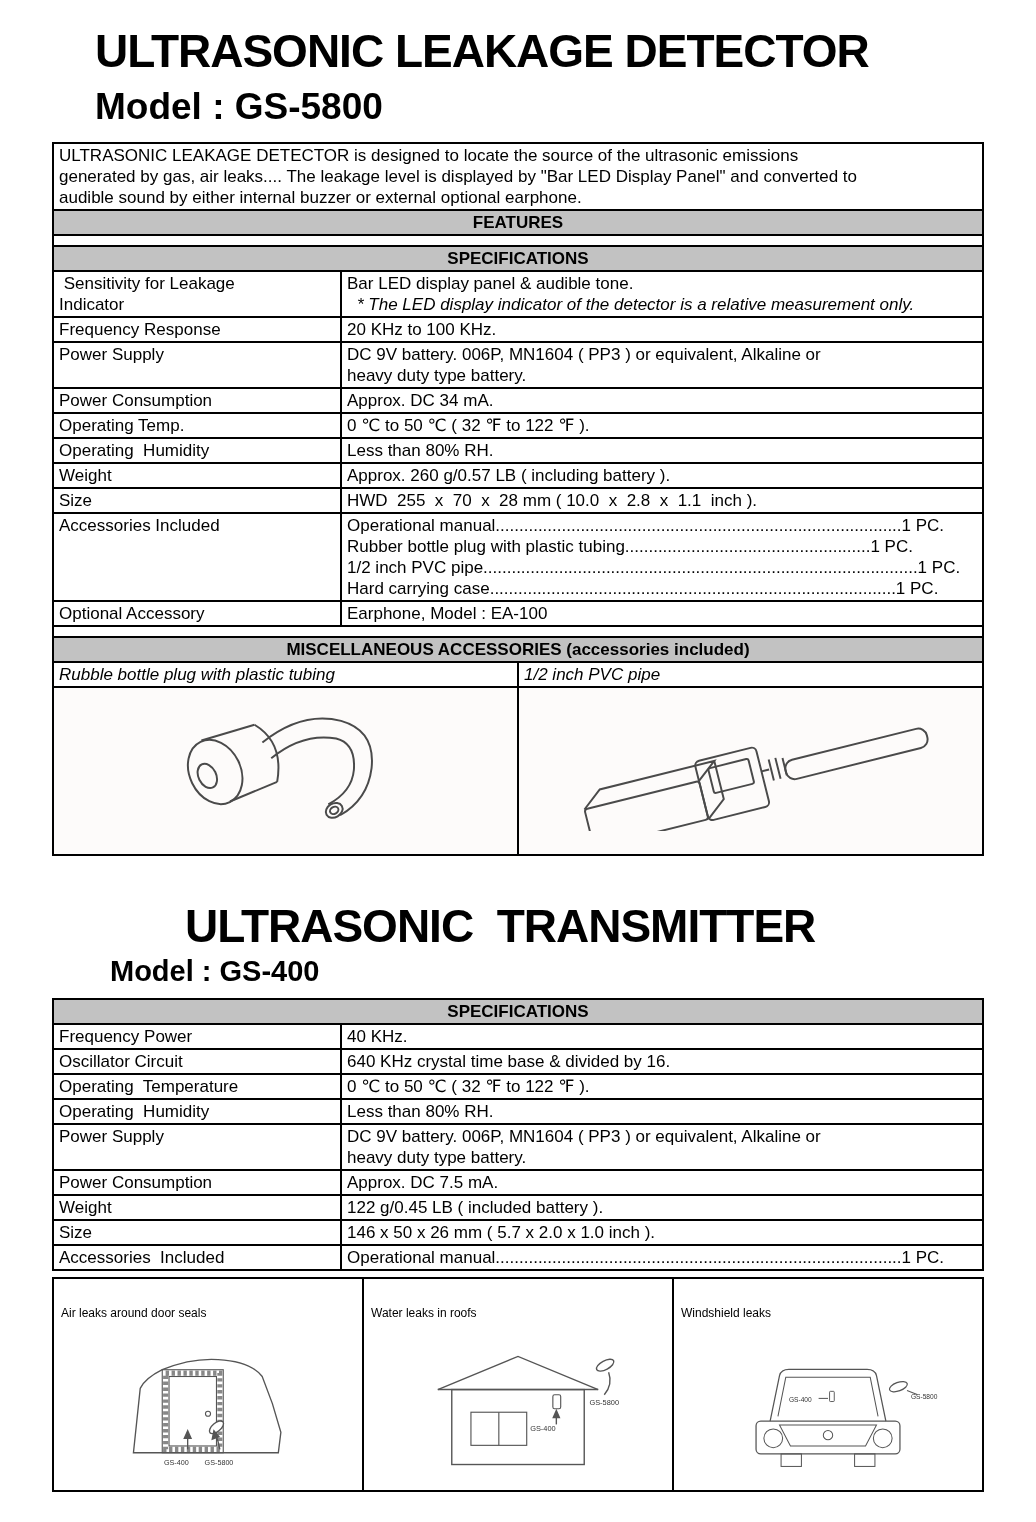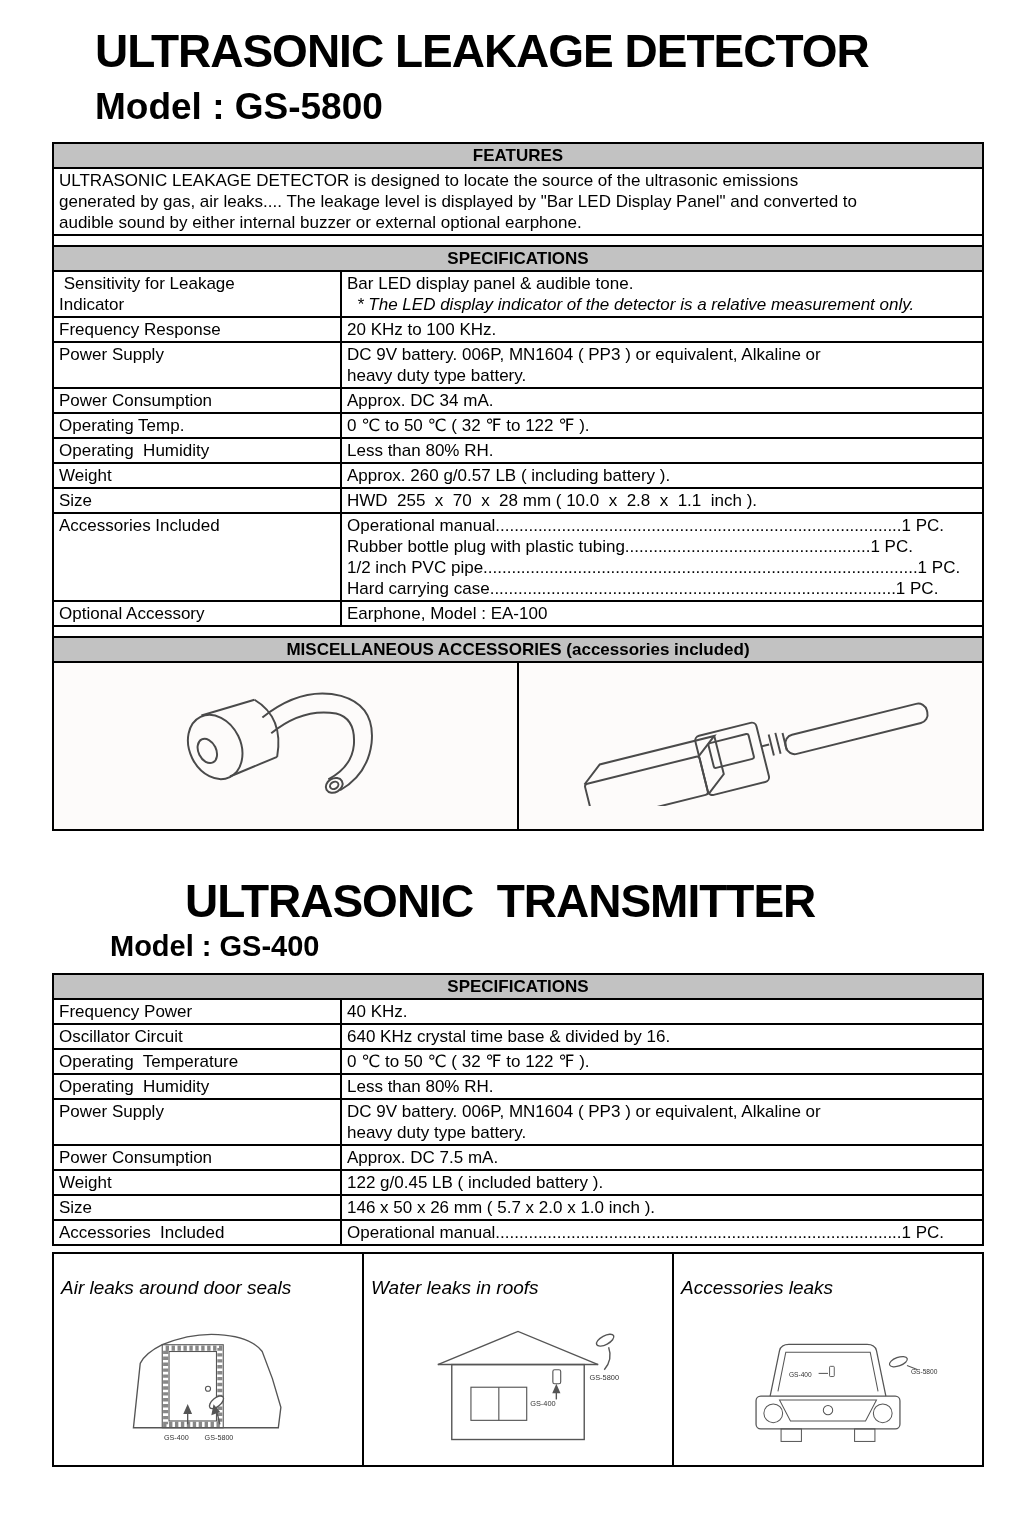--- a/index.html
+++ b/index.html
@@ -14,46 +14,46 @@
   td.hdr{background:#c2c2c2;text-align:center;font-weight:bold;padding:2px 0;}
   tr.spacer td{border-top:none;border-bottom:none;height:9px;padding:0;}
   td.lbl{padding-left:6px;border-radius:17px;}
   .i{font-style:italic;}
   .note{padding-left:10px;}
   td.cap{font-size:17px;padding:2px 6px;}
   tr.imgrow td{padding:2px;background:#fdfbfa;}
   .apps-heading{font-size:18px;font-weight:bold;line-height:26px;margin:26px 0 0 43px;white-space:pre-line;}
   table.apps{margin-top:6px;}
   table.apps td{vertical-align:top;}
-  .appcap{font-style:italic;font-size:19px;line-height:22px;padding:1px 2px;}
+  .appcap{font-size:12px;line-height:22px;padding:1px 2px;}
   svg text{font-family:"Liberation Sans","DejaVu Sans",sans-serif;font-size:8.5px;fill:#333;font-style:normal;}
   svg{display:block;margin:0 auto;}
 </style>
 </head>
 <body>
 
 <div class="page">
 
   <div class="title">ULTRASONIC LEAKAGE DETECTOR</div>
   <div class="model">Model : GS-5800</div>
 
   <table class="tbl">
     <colgroup>
         <col style="width:288px">
         <col style="width:177px">
         <col style="width:465px">
       </colgroup>
     <tbody>
       <tr>
-          <td colspan="3" class="hdr">FEATURES</td>
-        </tr>
-      <tr>
           <td colspan="3">ULTRASONIC LEAKAGE DETECTOR is designed to locate the source of the ultrasonic emissions
 generated by gas, air leaks.... The leakage level is displayed by "Bar LED Display Panel" and converted to
 audible sound by either internal buzzer or external optional earphone.</td>
+        </tr>
+      <tr>
+          <td colspan="3" class="hdr">FEATURES</td>
         </tr>
       <tr class="spacer">
           <td colspan="3"></td>
         </tr>
       <tr>
           <td colspan="3" class="hdr">SPECIFICATIONS</td>
         </tr>
       <tr>
         <td class="lbl">&nbsp;Sensitivity for Leakage
 Indicator</td>
@@ -98,20 +98,24 @@
       <tr>
           <td class="lbl">Optional Accessory</td>
           <td colspan="2">Earphone, Model : EA-100</td>
         </tr>
       <tr class="spacer">
           <td colspan="3"></td>
         </tr>
       <tr>
           <td colspan="3" class="hdr">MISCELLANEOUS ACCESSORIES (accessories included)</td>
         </tr>
+      <tr>
+        <td colspan="2" class="cap i">Rubble bottle plug with plastic tubing</td>
+        <td class="cap i">1/2 inch PVC pipe</td>
+      </tr>
       <tr class="imgrow">
         <td colspan="2">
           <svg width="456" height="120" viewBox="0 0 460 122">
             <g fill="none" stroke="#4a4a4a" stroke-width="2">
               <ellipse cx="158" cy="62" rx="26" ry="34" transform="rotate(-26 158 62)"></ellipse>
               <ellipse cx="150" cy="66" rx="9" ry="13" transform="rotate(-26 150 66)"></ellipse>
               <path d="M144,30 L198,14"></path>
               <path d="M173,92 L221,72"></path>
               <path d="M198,14 Q228,32 221,72"></path>
               <path d="M206,32 Q246,0 286,10 Q321,20 317,58 Q313,90 285,106"></path>
@@ -231,21 +235,21 @@
               <path d="M194,90 V78"></path>
               <path d="M194,74 l-3.5,8 h7 z" fill="#555"></path>
               <ellipse cx="250" cy="22" rx="11" ry="5" transform="rotate(-28 250 22)" fill="#fff"></ellipse>
               <path d="M254,30 Q259,44 249,56"></path>
             </g>
             <text x="164" y="98">GS-400</text>
             <text x="232" y="68">GS-5800</text>
           </svg>
         </td>
         <td>
-          <div class="appcap">Accessories leaks</div>
+          <div class="appcap">Windshield leaks</div>
           <svg width="298" height="122" viewBox="0 0 300 156">
             <g fill="none" stroke="#555" stroke-width="1.6">
               <path d="M76,96 L88,38 Q90,30 100,30 L200,30 Q210,30 212,38 L224,96"></path>
               <path d="M86,90 L96,40 L204,40 L214,90" stroke-width="1.3"></path>
               <rect x="58" y="96" width="184" height="42" rx="6"></rect>
               <path d="M88,101 L212,101 L198,128 L102,128 Z" stroke-width="1.3"></path>
               <circle cx="150" cy="114" r="6" stroke-width="1.3"></circle>
               <circle cx="80" cy="118" r="12" stroke-width="1.3"></circle>
               <circle cx="220" cy="118" r="12" stroke-width="1.3"></circle>
               <rect x="90" y="138" width="26" height="16" stroke-width="1.3"></rect>

